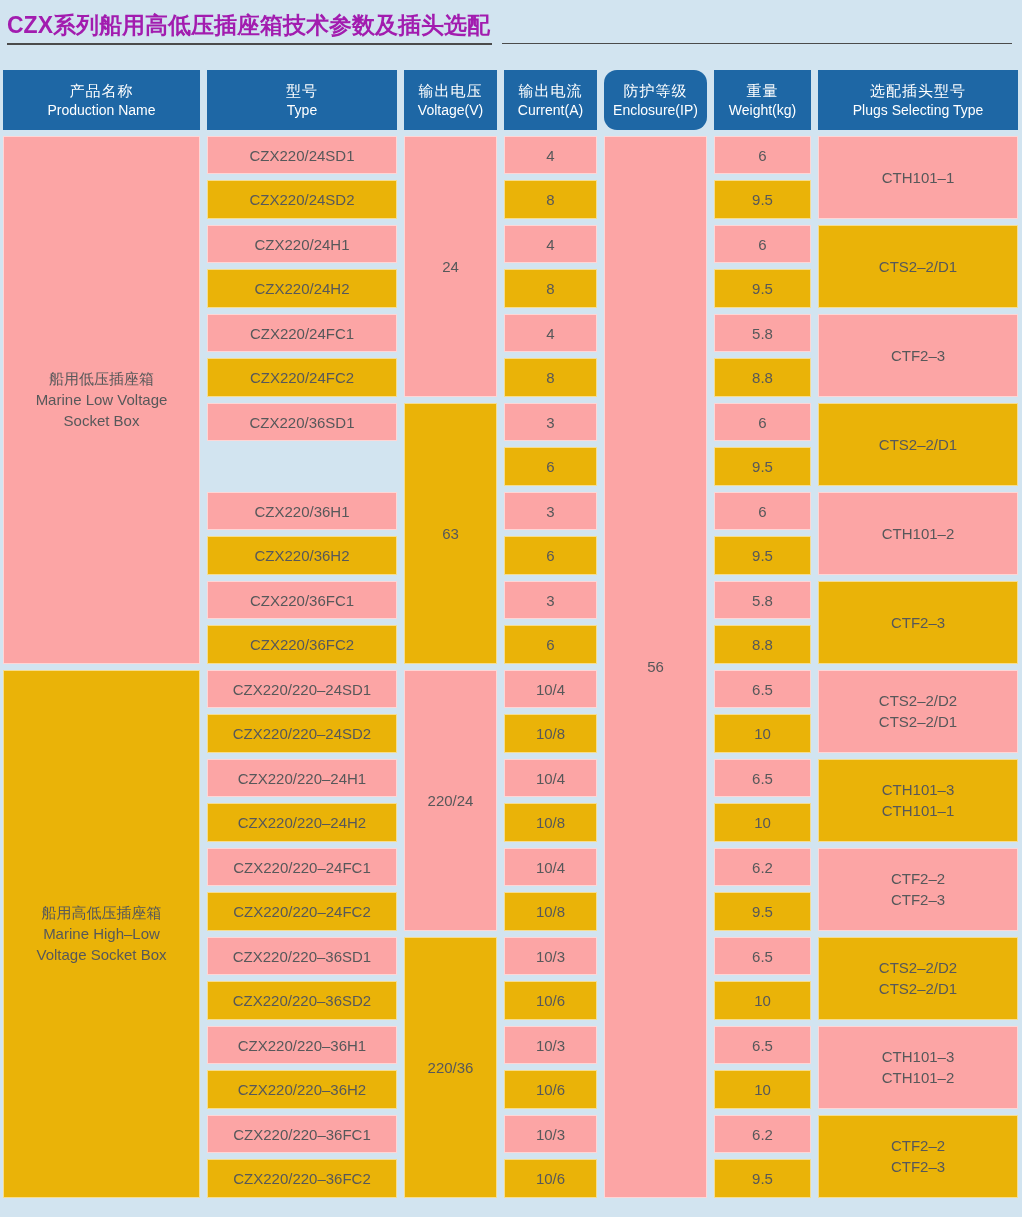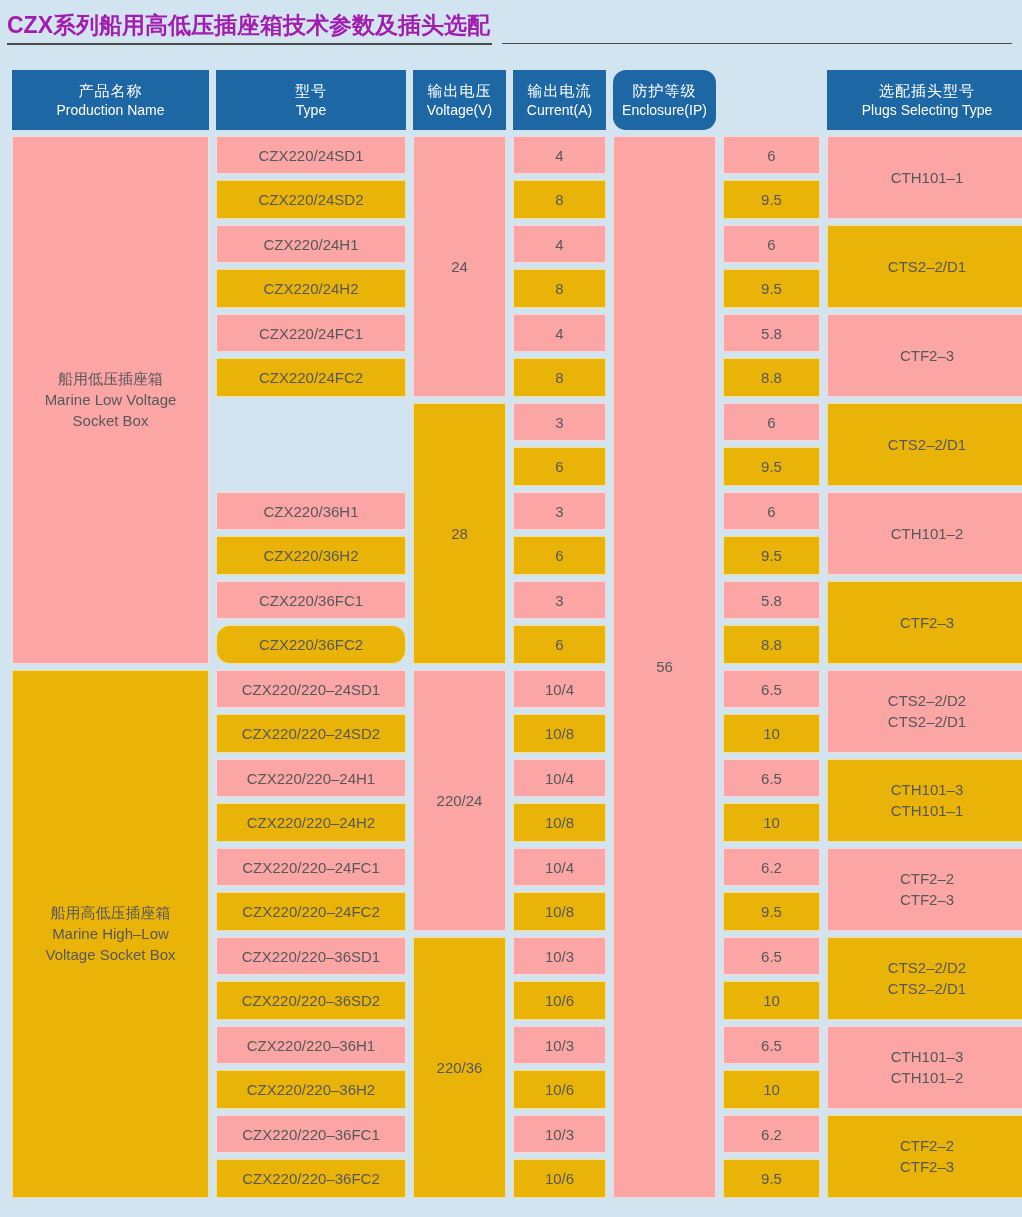--- a/index.html
+++ b/index.html
@@ -11,21 +11,21 @@
   }
   .title-row { display: flex; align-items: flex-end; padding: 11px 10px 0 7px; }
   .page-title {
     font-size: 23px; font-weight: bold; color: #a21caf;
     line-height: 1.25; white-space: nowrap;
     border-bottom: 2px solid #4b4b4b; padding: 0 2px 3px 0;
   }
   .title-rule { flex: 1; height: 0; border-bottom: 1px solid #4b4b4b; margin: 0 0 1px 10px; }
 
   #table-grid {
-    margin: 25px 4px 0 12px;
+    margin: 25px 4px 0 3px;
     display: grid;
     grid-template-columns: 197px 190px 93px 93px 103px 97px 200px;
     grid-template-rows: 60px repeat(24, 38.5px);
     column-gap: 7px; row-gap: 6px;
   }
   .th {
     background: #1e67a5; color: #ffffff;
     display: flex; flex-direction: column; align-items: center; justify-content: center;
     text-align: center;
   }
@@ -61,36 +61,40 @@
       <div class="th-en">Voltage(V)</div>
     </div>
     <div class="th" style="grid-area: 1 / 4 / span 1;">
       <div class="th-zh">输出电流</div>
       <div class="th-en">Current(A)</div>
     </div>
     <div class="th" style="grid-area: 1 / 5 / span 1; border-radius: 13px;">
       <div class="th-zh">防护等级</div>
       <div class="th-en">Enclosure(IP)</div>
     </div>
+    <div class="th" style="grid-area: 1 / 6 / span 1;">
+      <div class="th-zh">重量</div>
+      <div class="th-en">Weight(kg)</div>
+    </div>
     <div class="th" style="grid-area: 1 / 7 / span 1;">
       <div class="th-zh">选配插头型号</div>
       <div class="th-en">Plugs Selecting Type</div>
     </div>
     <div class="cell gray" style="grid-area: 2 / 1 / span 12;">
       <div>船用低压插座箱</div>
       <div>Marine Low Voltage</div>
       <div>Socket Box</div>
     </div>
     <div class="cell light" style="grid-area: 14 / 1 / span 12;">
       <div>船用高低压插座箱</div>
       <div>Marine High–Low</div>
       <div>Voltage Socket Box</div>
     </div>
     <div class="cell gray" style="grid-area: 2 / 3 / span 6;">24</div>
-    <div class="cell light" style="grid-area: 8 / 3 / span 6;">28</div>
+    <div class="cell light" style="grid-area: 8 / 3 / span 6;">63</div>
     <div class="cell gray" style="grid-area: 14 / 3 / span 6;">220/24</div>
     <div class="cell light" style="grid-area: 20 / 3 / span 6;">220/36</div>
     <div class="cell gray" style="grid-area: 2 / 5 / span 24;">56</div>
     <div class="cell gray" style="grid-area: 2 / 7 / span 2;">
       <div>CTH101–1</div>
     </div>
     <div class="cell light" style="grid-area: 4 / 7 / span 2;">
       <div>CTS2–2/D1</div>
     </div>
     <div class="cell gray" style="grid-area: 6 / 7 / span 2;">
@@ -140,34 +144,35 @@
     <div class="cell gray" style="grid-area: 4 / 6 / span 1;">6</div>
     <div class="cell light" style="grid-area: 5 / 2 / span 1;">CZX220/24H2</div>
     <div class="cell light" style="grid-area: 5 / 4 / span 1;">8</div>
     <div class="cell light" style="grid-area: 5 / 6 / span 1;">9.5</div>
     <div class="cell gray" style="grid-area: 6 / 2 / span 1;">CZX220/24FC1</div>
     <div class="cell gray" style="grid-area: 6 / 4 / span 1;">4</div>
     <div class="cell gray" style="grid-area: 6 / 6 / span 1;">5.8</div>
     <div class="cell light" style="grid-area: 7 / 2 / span 1;">CZX220/24FC2</div>
     <div class="cell light" style="grid-area: 7 / 4 / span 1;">8</div>
     <div class="cell light" style="grid-area: 7 / 6 / span 1;">8.8</div>
+    <div class="cell gray" style="grid-area: 8 / 2 / span 1;">CZX220/36SD1</div>
     <div class="cell gray" style="grid-area: 8 / 4 / span 1;">3</div>
     <div class="cell gray" style="grid-area: 8 / 6 / span 1;">6</div>
     <div class="cell light" style="grid-area: 9 / 4 / span 1;">6</div>
     <div class="cell light" style="grid-area: 9 / 6 / span 1;">9.5</div>
     <div class="cell gray" style="grid-area: 10 / 2 / span 1;">CZX220/36H1</div>
     <div class="cell gray" style="grid-area: 10 / 4 / span 1;">3</div>
     <div class="cell gray" style="grid-area: 10 / 6 / span 1;">6</div>
     <div class="cell light" style="grid-area: 11 / 2 / span 1;">CZX220/36H2</div>
     <div class="cell light" style="grid-area: 11 / 4 / span 1;">6</div>
     <div class="cell light" style="grid-area: 11 / 6 / span 1;">9.5</div>
     <div class="cell gray" style="grid-area: 12 / 2 / span 1;">CZX220/36FC1</div>
     <div class="cell gray" style="grid-area: 12 / 4 / span 1;">3</div>
     <div class="cell gray" style="grid-area: 12 / 6 / span 1;">5.8</div>
-    <div class="cell light" style="grid-area: 13 / 2 / span 1; border-radius: 14px;">CZX220/36FC2</div>
+    <div class="cell light" style="grid-area: 13 / 2 / span 1;">CZX220/36FC2</div>
     <div class="cell light" style="grid-area: 13 / 4 / span 1;">6</div>
     <div class="cell light" style="grid-area: 13 / 6 / span 1;">8.8</div>
     <div class="cell gray" style="grid-area: 14 / 2 / span 1;">CZX220/220–24SD1</div>
     <div class="cell gray" style="grid-area: 14 / 4 / span 1;">10/4</div>
     <div class="cell gray" style="grid-area: 14 / 6 / span 1;">6.5</div>
     <div class="cell light" style="grid-area: 15 / 2 / span 1;">CZX220/220–24SD2</div>
     <div class="cell light" style="grid-area: 15 / 4 / span 1;">10/8</div>
     <div class="cell light" style="grid-area: 15 / 6 / span 1;">10</div>
     <div class="cell gray" style="grid-area: 16 / 2 / span 1;">CZX220/220–24H1</div>
     <div class="cell gray" style="grid-area: 16 / 4 / span 1;">10/4</div>

